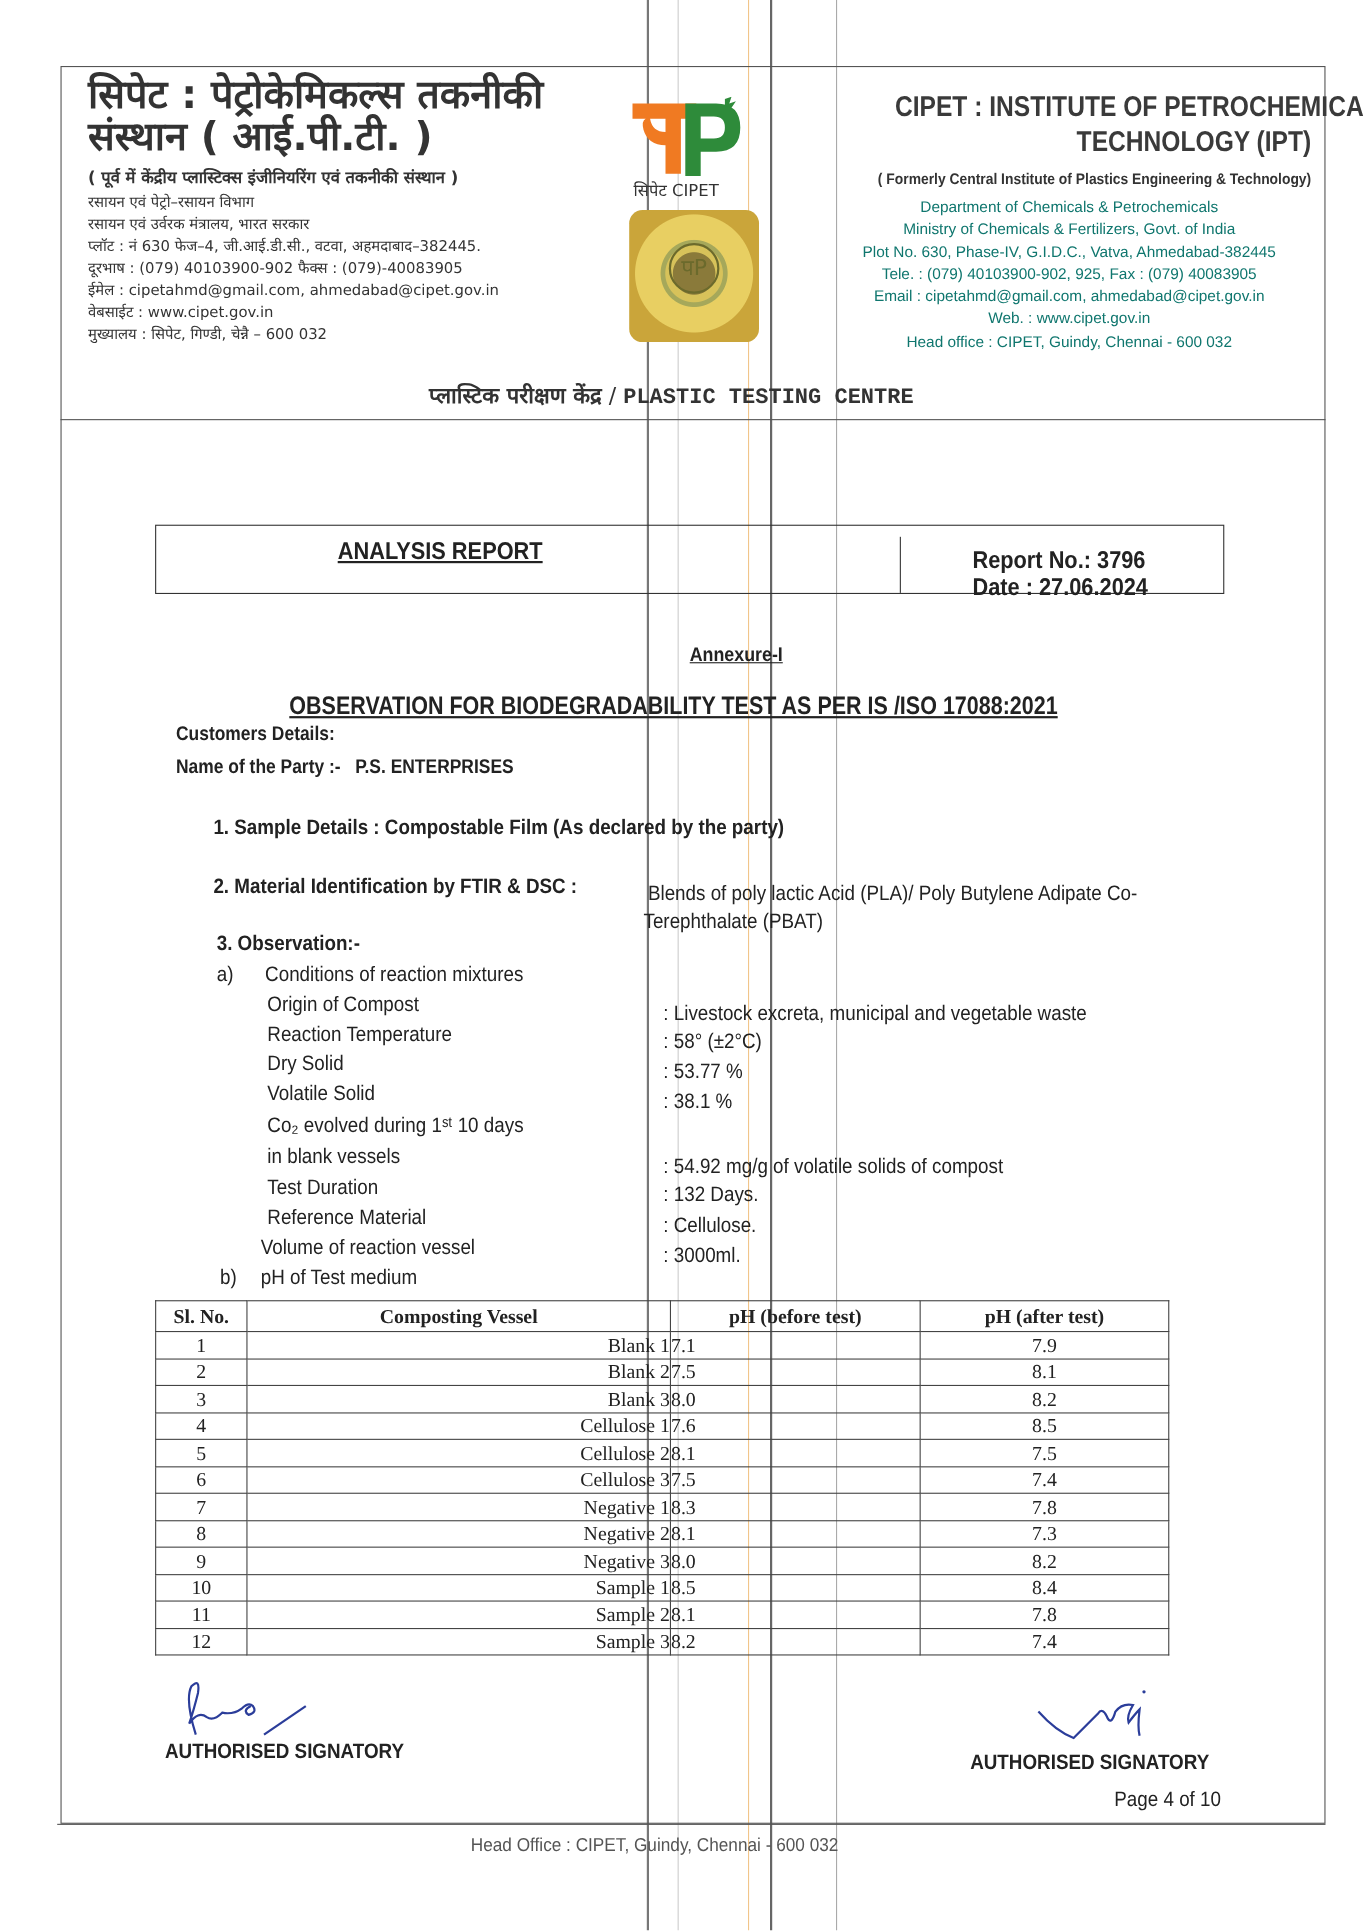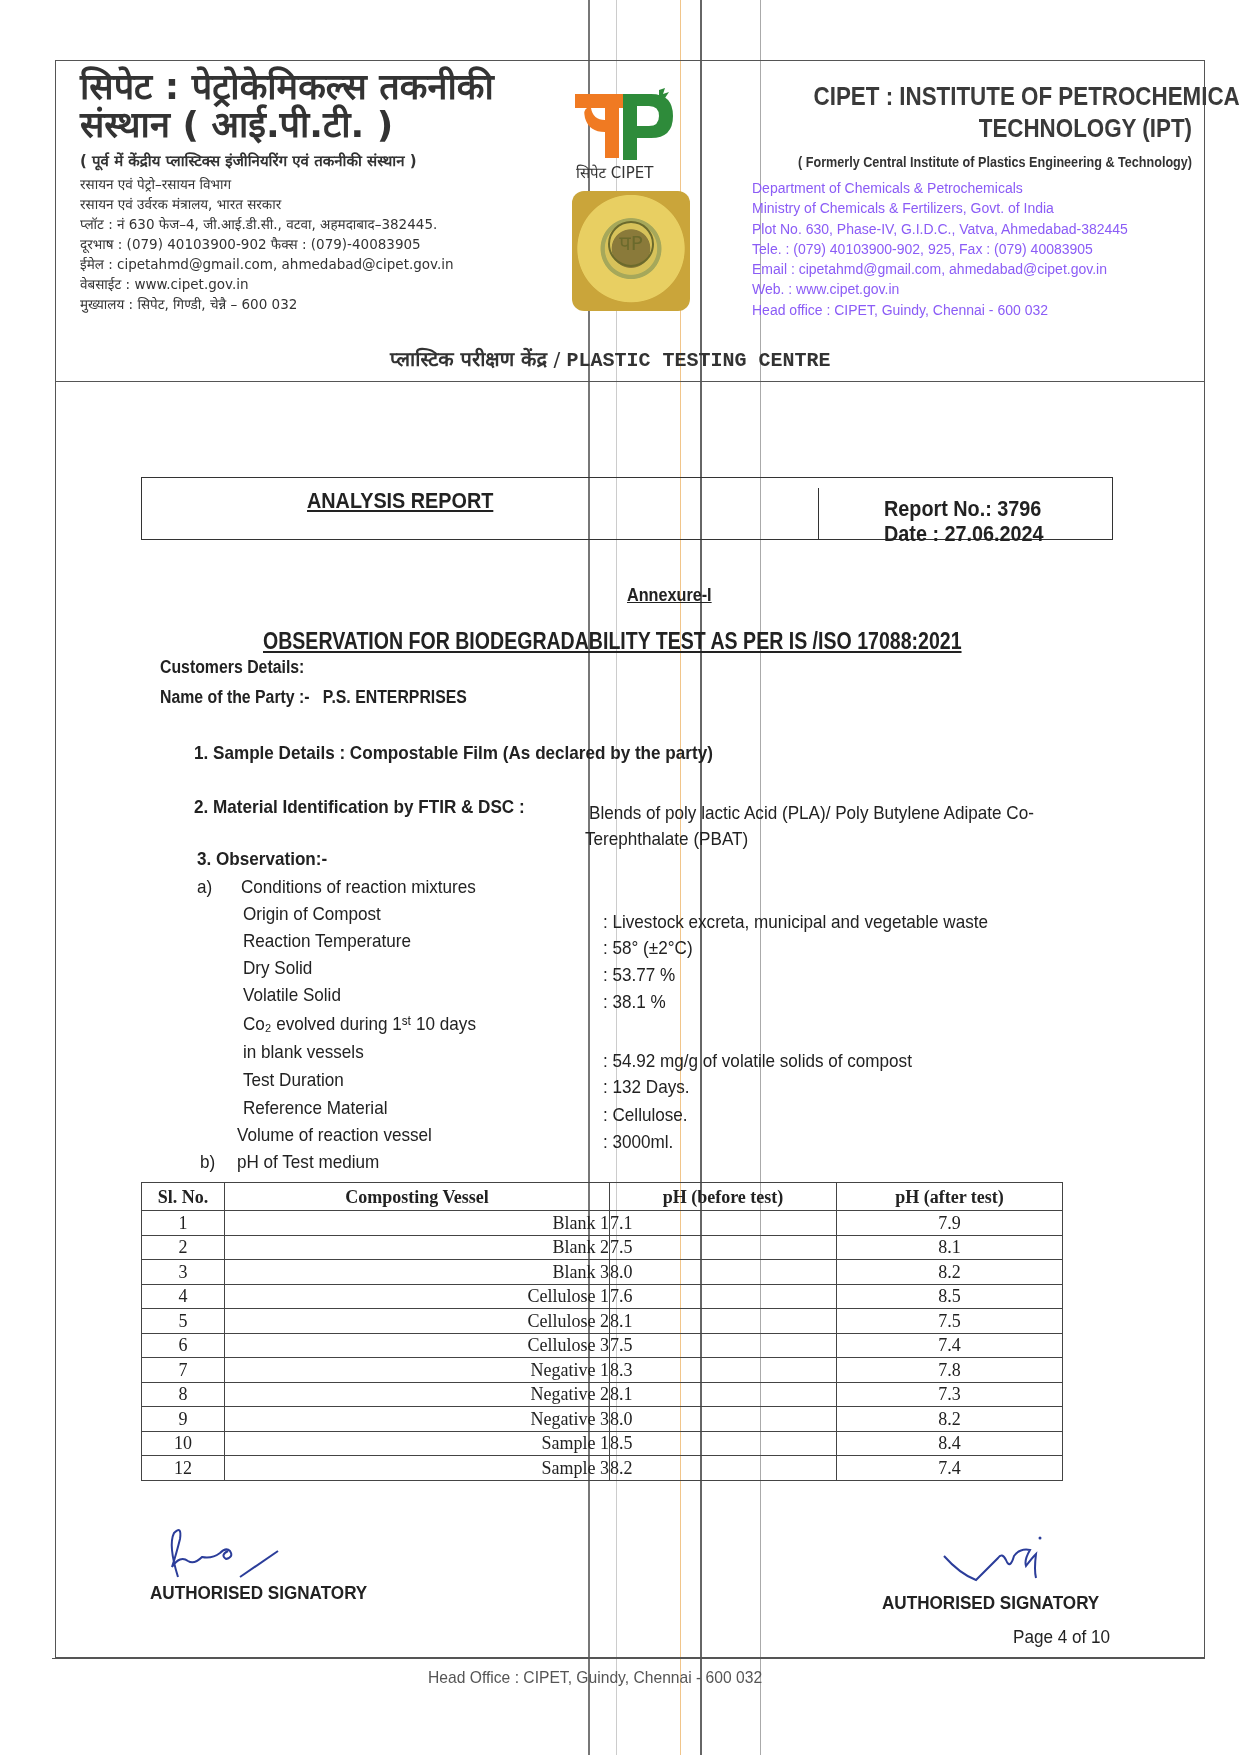--- a/index.html
+++ b/index.html
@@ -10,21 +10,21 @@
   .foot-rule { position:absolute; left:52px; top:1658px; width:1153px; border-top:1.5px solid #555; }
 
   
   .hi-title { font-family:"DejaVu Sans", sans-serif; font-size:36px; font-weight:bold; color:#333; line-height:38px; }
   .hi-sub { font-family:"DejaVu Sans", sans-serif; font-size:15px; font-weight:bold; color:#333; }
   .hi-line { font-family:"DejaVu Sans", "Liberation Sans", sans-serif; font-size:13.5px; color:#333; line-height:20px; white-space:nowrap; }
 
   
   .en-title { font-family:"Liberation Sans", sans-serif; font-size:26px; font-weight:bold; color:#3a3a3a; text-align:right; line-height:32px; transform:scaleX(0.86); transform-origin:right top; white-space:nowrap; }
   .en-sub { font-size:14px; font-weight:bold; color:#333; text-align:right; white-space:nowrap; transform:scaleX(0.9); transform-origin:right top; }
-  .en-line { font-size:14px; color:#8b5cf6; text-align:left; line-height:20.3px; white-space:nowrap; }
+  .en-line { font-size:14px; color:#0f766e; text-align:center; line-height:20.3px; white-space:nowrap; }
 
   
   .logo-mark { position:absolute; left:573px; top:88px; width:110px; height:78px; }
   .logo-text { position:absolute; left:576px; top:162px; font-family:"DejaVu Sans", sans-serif; font-size:15px; color:#333; white-space:nowrap; }
   .hologram { position:absolute; left:572px; top:191px; width:118px; height:120px; border-radius:12px;
      background: radial-gradient(circle at 50% 48%, #8a7a3a 0 22%, #d7c25a 23% 30%, #a6a85a 31% 35%, #e8cf62 36% 62%, #caa53a 63% 100%); }
   .hologram .inner { position:absolute; left:36px; top:30px; width:46px; height:46px; border-radius:50%; border:2px solid #6b6a2c; box-sizing:border-box; font-family:"DejaVu Sans", sans-serif; font-size:20px; font-weight:normal; color:#6b6a2c; text-align:center; line-height:40px; }
 
   .ptc { position:absolute; left:390px; top:345px; font-size:20px; font-weight:bold; color:#333; white-space:nowrap; font-family:"DejaVu Sans", "Liberation Sans", sans-serif; }
   .ptc .en { font-family:Liberation Mono, monospace; }
@@ -230,20 +230,26 @@
         <td class="before">8.0</td>
         <td>8.2</td>
       </tr>
     <tr>
         <td>10</td>
         <td class="vessel">Sample 1</td>
         <td class="before">8.5</td>
         <td>8.4</td>
       </tr>
     <tr>
+        <td>11</td>
+        <td class="vessel">Sample 2</td>
+        <td class="before">8.1</td>
+        <td>7.8</td>
+      </tr>
+    <tr>
         <td>12</td>
         <td class="vessel">Sample 3</td>
         <td class="before">8.2</td>
         <td>7.4</td>
       </tr>
   </tbody>
 </table>
 
 <svg class="sig-left-svg" width="160" height="60" viewBox="0 0 160 60">
   <path d="M18 52 Q8 20 14 8 Q22 0 20 14 Q16 30 12 42 Q20 30 28 36 Q34 40 42 32 Q52 34 60 28 Q66 22 70 26 Q74 32 66 34 Q60 30 68 26" fill="none" stroke="#2b3d9a" stroke-width="2"></path>

